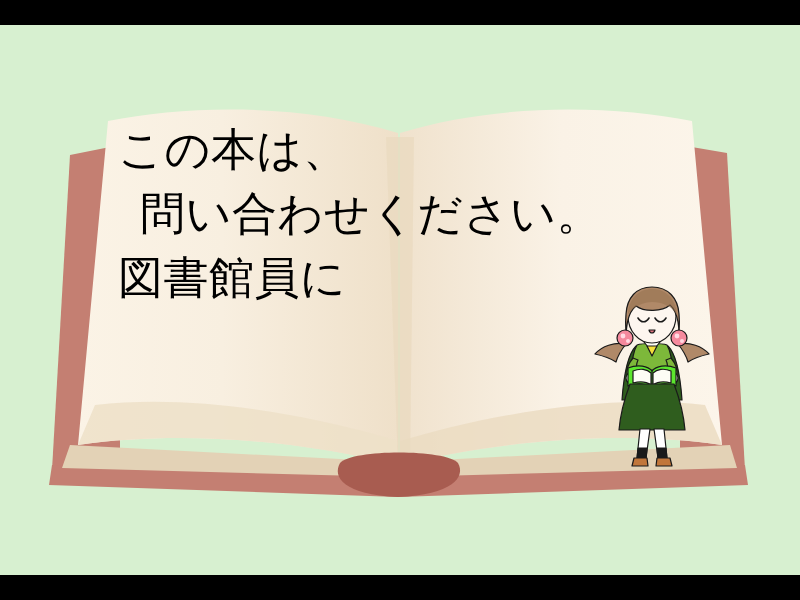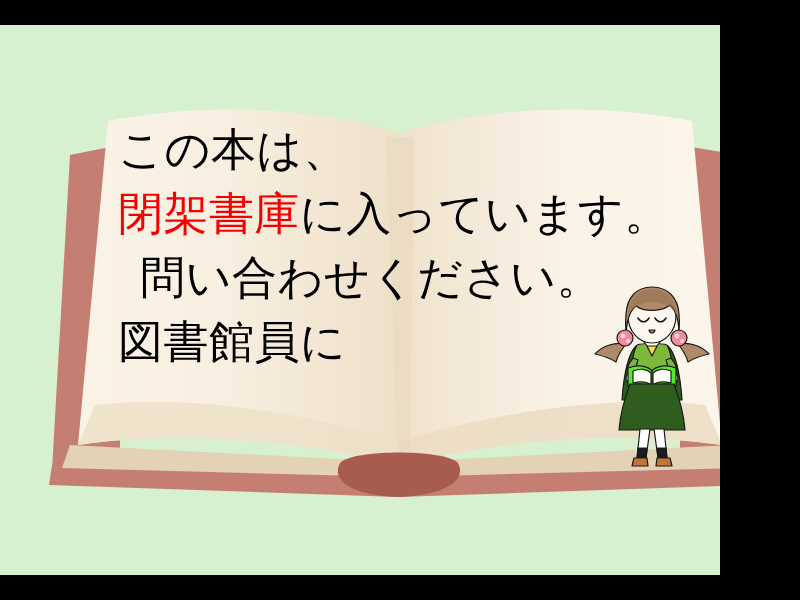--- a/index.html
+++ b/index.html
@@ -3,21 +3,21 @@
 <meta charset="utf-8">
 <title>閉架書庫 案内</title>
 <style>
   html, body {
     margin: 0;
     padding: 0;
     background: #000;
   }
   #stage {
     position: relative;
-    width: 720px;
+    width: 800px;
     height: 600px;
     overflow: hidden;
     background: #000000;
     font-family: "Liberation Sans", "DejaVu Sans", sans-serif;
   }
 
   
   .bar {
     position: absolute;
     left: 0;
@@ -125,21 +125,20 @@
       <path d="M 705,380 C 600,368 480,392 400,416 L 400,440 C 490,418 610,404 722,420 Z" fill="#ebdcc2" opacity="0.85"></path>
 
       <path d="M 386,112 L 398,440 L 410,440 L 414,112 Z" fill="#e9d9bf" opacity="0.75"></path>
 
       <path d="M 340,438 C 352,424 446,424 458,438 C 466,452 452,470 398,472 C 344,470 332,452 340,438 Z" fill="#a85c50"></path>
     </svg>
   </div>
 
   <div id="message">
     <span class="line">この本は、</span>
-    <span class="line"><span class="hl">閉架書庫</span><span>に入っています。</span></span>
     <span class="line indent">問い合わせください。</span>
     <span class="line">図書館員に</span>
   </div>
 
   <div id="girl">
     <svg viewBox="0 0 120 200" xmlns="http://www.w3.org/2000/svg">
       <g stroke="#1a1a1a" stroke-width="1.2" stroke-linejoin="round" stroke-linecap="round">
 
         <path d="M 34,72 C 22,70 10,74 3,82 C 12,84 18,86 24,90 C 26,83 30,77 34,72 Z" fill="#b08968"></path>
         <path d="M 86,72 C 98,70 110,74 117,82 C 108,84 102,86 96,90 C 94,83 90,77 86,72 Z" fill="#b08968"></path>

